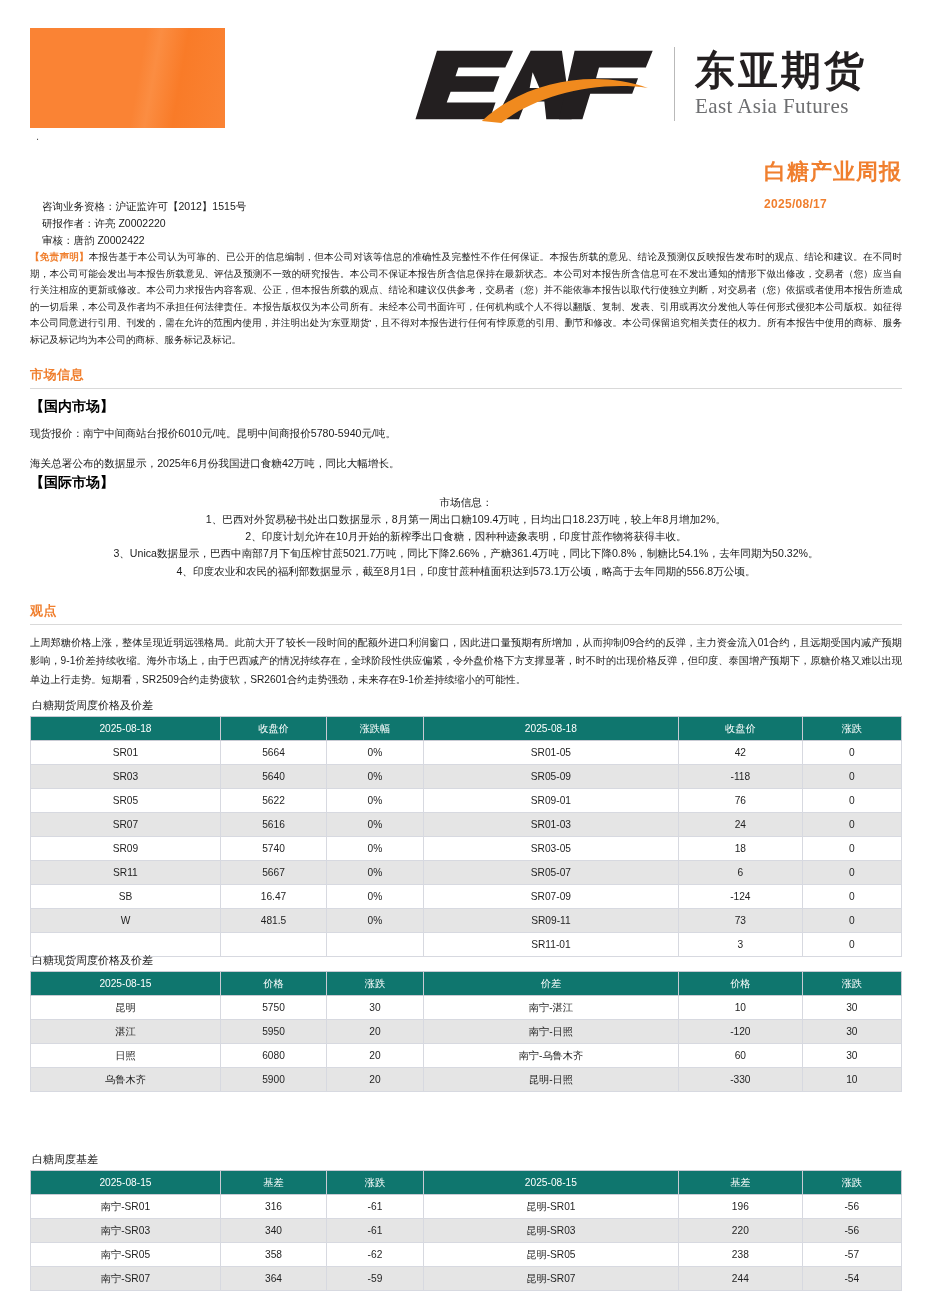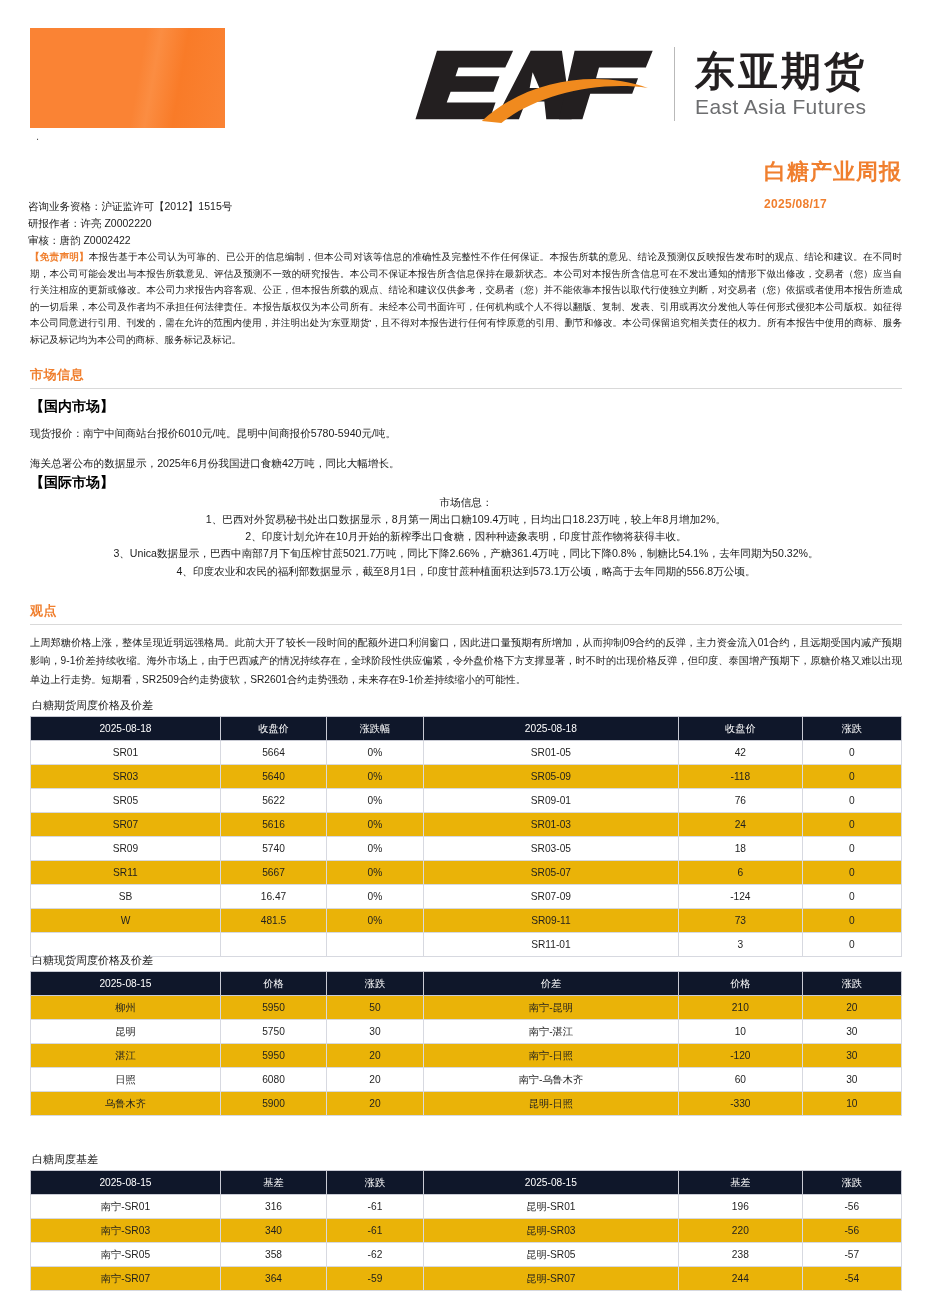--- a/index.html
+++ b/index.html
@@ -55,21 +55,21 @@
   }
   .logo-cn {
     font-family: "DejaVu Sans", sans-serif;
     font-size: 40px;
     font-weight: bold;
     letter-spacing: 3px;
     color: #231f20;
     line-height: 1.05;
   }
   .logo-en {
-    font-family: Liberation Sans, sans-serif;
+    font-family: Liberation Serif, serif;
     font-size: 21px;
     color: #6d6e70;
     letter-spacing: 0.4px;
     margin-top: 3px;
   }
   .tiny-dot {
     position: absolute;
     left: 36px;
     top: 130px;
     font-size: 11px;
@@ -95,21 +95,21 @@
     color: #f07f2e;
     font-size: 12px;
     font-weight: bold;
     margin-top: 13px;
     letter-spacing: 0.3px;
   }
 
   
   .meta {
     position: absolute;
-    left: 28px;
+    left: 42px;
     top: 198px;
     font-size: 10.5px;
     line-height: 1.62;
     color: #1a1a1a;
   }
   .meta div { white-space: nowrap; }
 
   
   .disclaimer {
     position: absolute;
@@ -170,38 +170,38 @@
     margin-bottom: 3px;
     padding-left: 2px;
   }
   table.grid {
     border-collapse: collapse;
     width: 100%;
     table-layout: fixed;
     font-size: 10.2px;
   }
   table.grid th {
-    background: #0f172a;
+    background: #0f766e;
     color: #ffffff;
     font-weight: normal;
     font-size: 10.2px;
     height: 19px;
     text-align: center;
     border: 1px solid #c9cbd4;
     padding: 2px 0;
   }
   table.grid td {
     height: 21px;
     text-align: center;
     border: 1px solid #d7d9e0;
     color: #1f1f1f;
     padding: 1px 0;
     background: #ffffff;
   }
-  table.grid tr.alt td { background: #eab308; }
+  table.grid tr.alt td { background: #e5e5e5; }
   table.grid td.blank { background: #ffffff; border-left: 1px solid #d7d9e0; }
 </style>
 </head>
 <body>
 
 <div class="page">
 
   <div class="header">
     <div class="orange-block"></div>
 
@@ -379,28 +379,20 @@
           <tr>
         <th>2025-08-15</th>
         <th>价格</th>
         <th>涨跌</th>
         <th>价差</th>
         <th>价格</th>
         <th>涨跌</th>
       </tr>
         </thead>
       <tbody>
-          <tr class="alt">
-            <td>柳州</td>
-            <td>5950</td>
-            <td>50</td>
-            <td>南宁-昆明</td>
-            <td>210</td>
-            <td>20</td>
-          </tr>
           <tr>
             <td>昆明</td>
             <td>5750</td>
             <td>30</td>
             <td>南宁-湛江</td>
             <td>10</td>
             <td>30</td>
           </tr>
           <tr class="alt">
             <td>湛江</td>

